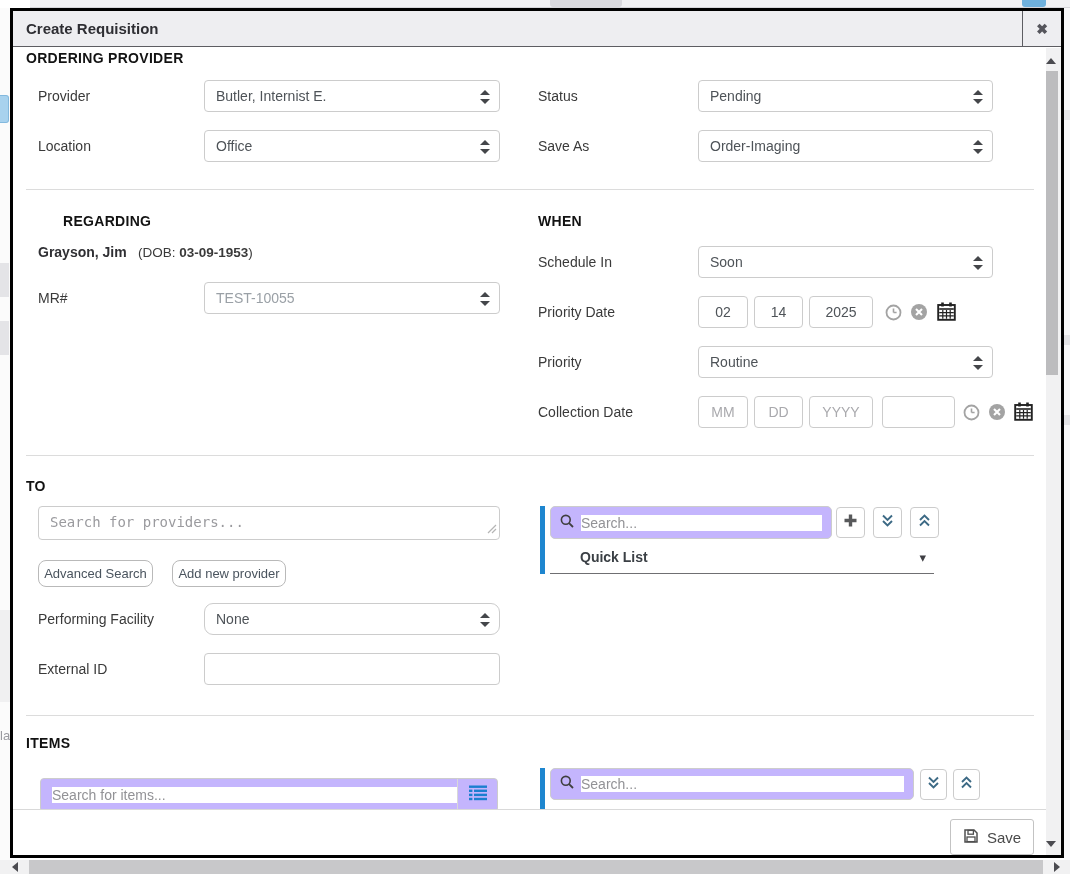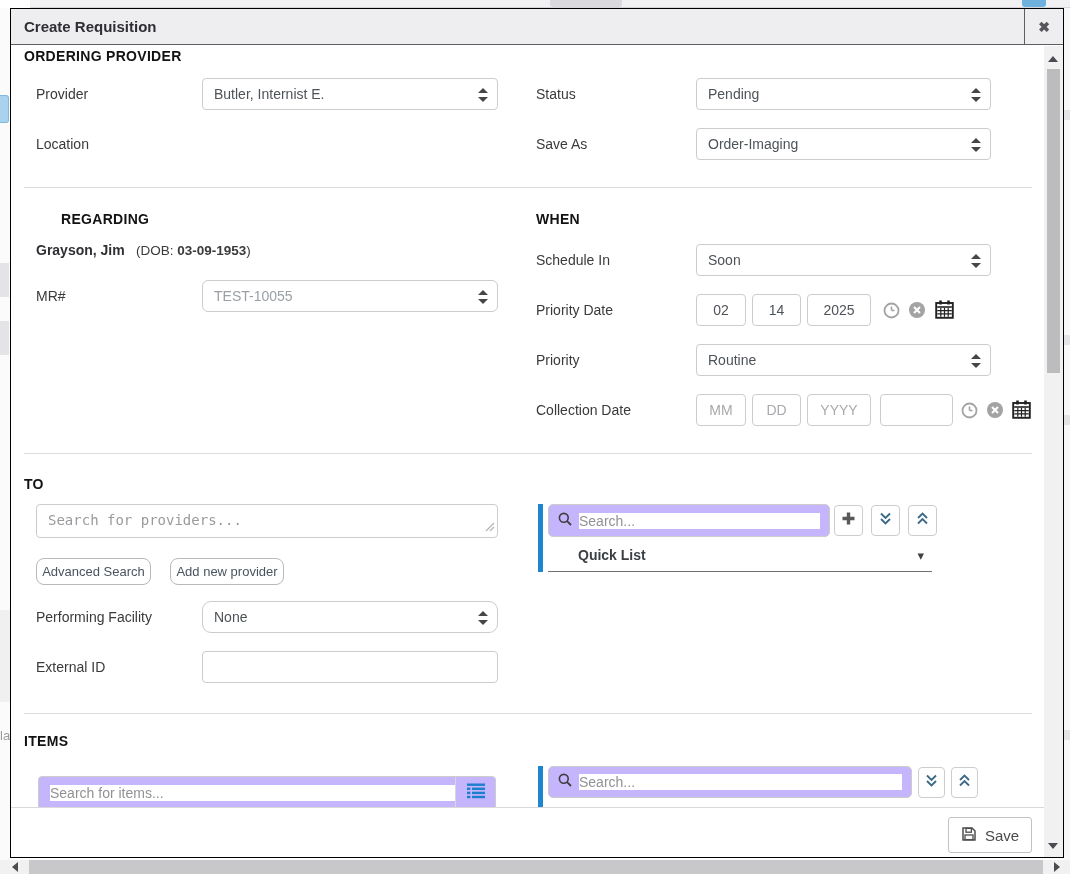--- a/index.html
+++ b/index.html
@@ -8,21 +8,21 @@
   .abs { position:absolute; }
 
   
   #bg-topband { left:30px; top:0; width:1040px; height:8px; background:#f1f1f3; border-bottom:1px solid #d6d6da; }
   .bg-pill { top:0; height:7px; border-radius:0 0 3px 3px; }
   #bg-leftstrip { left:0; top:8px; width:10px; height:852px; background:#fbfbfb; }
   #bg-rightstrip { left:1064px; top:8px; width:6px; height:852px; background:#f8f8f9; }
   .bg-frag { background:#e4e4e7; }
 
   
-  #modal { left:10px; top:8px; width:1054px; height:850px; background:#fff; border:1px solid #000000; }
+  #modal { left:10px; top:8px; width:1054px; height:850px; background:#fff; border:3px solid #000000; }
   #modal-header { left:0; top:0; right:0; height:36px; background:#eeeef1; border-bottom:1px solid #5d5d62; }
   #modal-title { left:13px; top:9px; font-size:15px; font-weight:bold; color:#2e2e33; }
   #modal-close { right:0; top:0; width:39px; height:36px; border-left:1px solid #5d5d62; text-align:center;
                  line-height:36px; font-size:14px; font-weight:bold; color:#55555c; cursor:pointer; }
 
   
   #vscroll { right:0; top:37px; bottom:0; width:19px; background:#f1f1f2; }
   #vthumb { left:3px; top:23px; width:13px; height:304px; background:#bcbcbe; }
   .tri-up { width:0; height:0; border-left:5px solid transparent; border-right:5px solid transparent; border-bottom:6px solid #4b4b50; }
   .tri-down { width:0; height:0; border-left:5px solid transparent; border-right:5px solid transparent; border-top:6px solid #4b4b50; }
@@ -133,20 +133,29 @@
       <span>Pending</span>
       <span class="arr">
         <svg width="10" height="14" viewBox="0 0 10 14">
             <path d="M0 5 L5 0 L10 5 Z" fill="#44464a"></path>
             <path d="M0 9 L5 14 L10 9 Z" fill="#44464a"></path>
           </svg>
       </span>
     </div>
 
     <div class="abs lbl" style="left:25px;top:90px;">Location</div>
+    <div class="abs sel" style="left:191px;top:82px;width:296px;">
+      <span>Office</span>
+      <span class="arr">
+        <svg width="10" height="14" viewBox="0 0 10 14">
+            <path d="M0 5 L5 0 L10 5 Z" fill="#44464a"></path>
+            <path d="M0 9 L5 14 L10 9 Z" fill="#44464a"></path>
+          </svg>
+      </span>
+    </div>
 
     <div class="abs lbl" style="left:525px;top:90px;">Save As</div>
     <div class="abs sel" style="left:685px;top:82px;width:295px;">
       <span>Order-Imaging</span>
       <span class="arr">
         <svg width="10" height="14" viewBox="0 0 10 14">
             <path d="M0 5 L5 0 L10 5 Z" fill="#44464a"></path>
             <path d="M0 9 L5 14 L10 9 Z" fill="#44464a"></path>
           </svg>
       </span>
@@ -155,21 +164,21 @@
     <div class="abs divider" style="top:141px;"></div>
 
     <div class="abs heading" style="left:5px;top:165px;padding-left:45px;">REGARDING</div>
 
     <div class="abs" style="left:25px;top:196px;font-size:14px;font-weight:bold;color:#2f2f33;">Grayson, Jim</div>
     <div class="abs" style="left:125px;top:197px;font-size:13.5px;color:#3a3a3a;">
       <span>(DOB: </span><span style="font-weight:bold;">03-09-1953</span><span>)</span>
     </div>
 
     <div class="abs lbl" style="left:25px;top:242px;">MR#</div>
-    <div class="abs sel muted" style="left:191px;top:234px;width:296px;border-radius:6px;">
+    <div class="abs sel muted" style="left:191px;top:234px;width:296px;">
       <span>TEST-10055</span>
       <span class="arr">
         <svg width="10" height="14" viewBox="0 0 10 14">
             <path d="M0 5 L5 0 L10 5 Z" fill="#44464a"></path>
             <path d="M0 9 L5 14 L10 9 Z" fill="#44464a"></path>
           </svg>
       </span>
     </div>
 
     <div class="abs heading" style="left:525px;top:165px;">WHEN</div>

